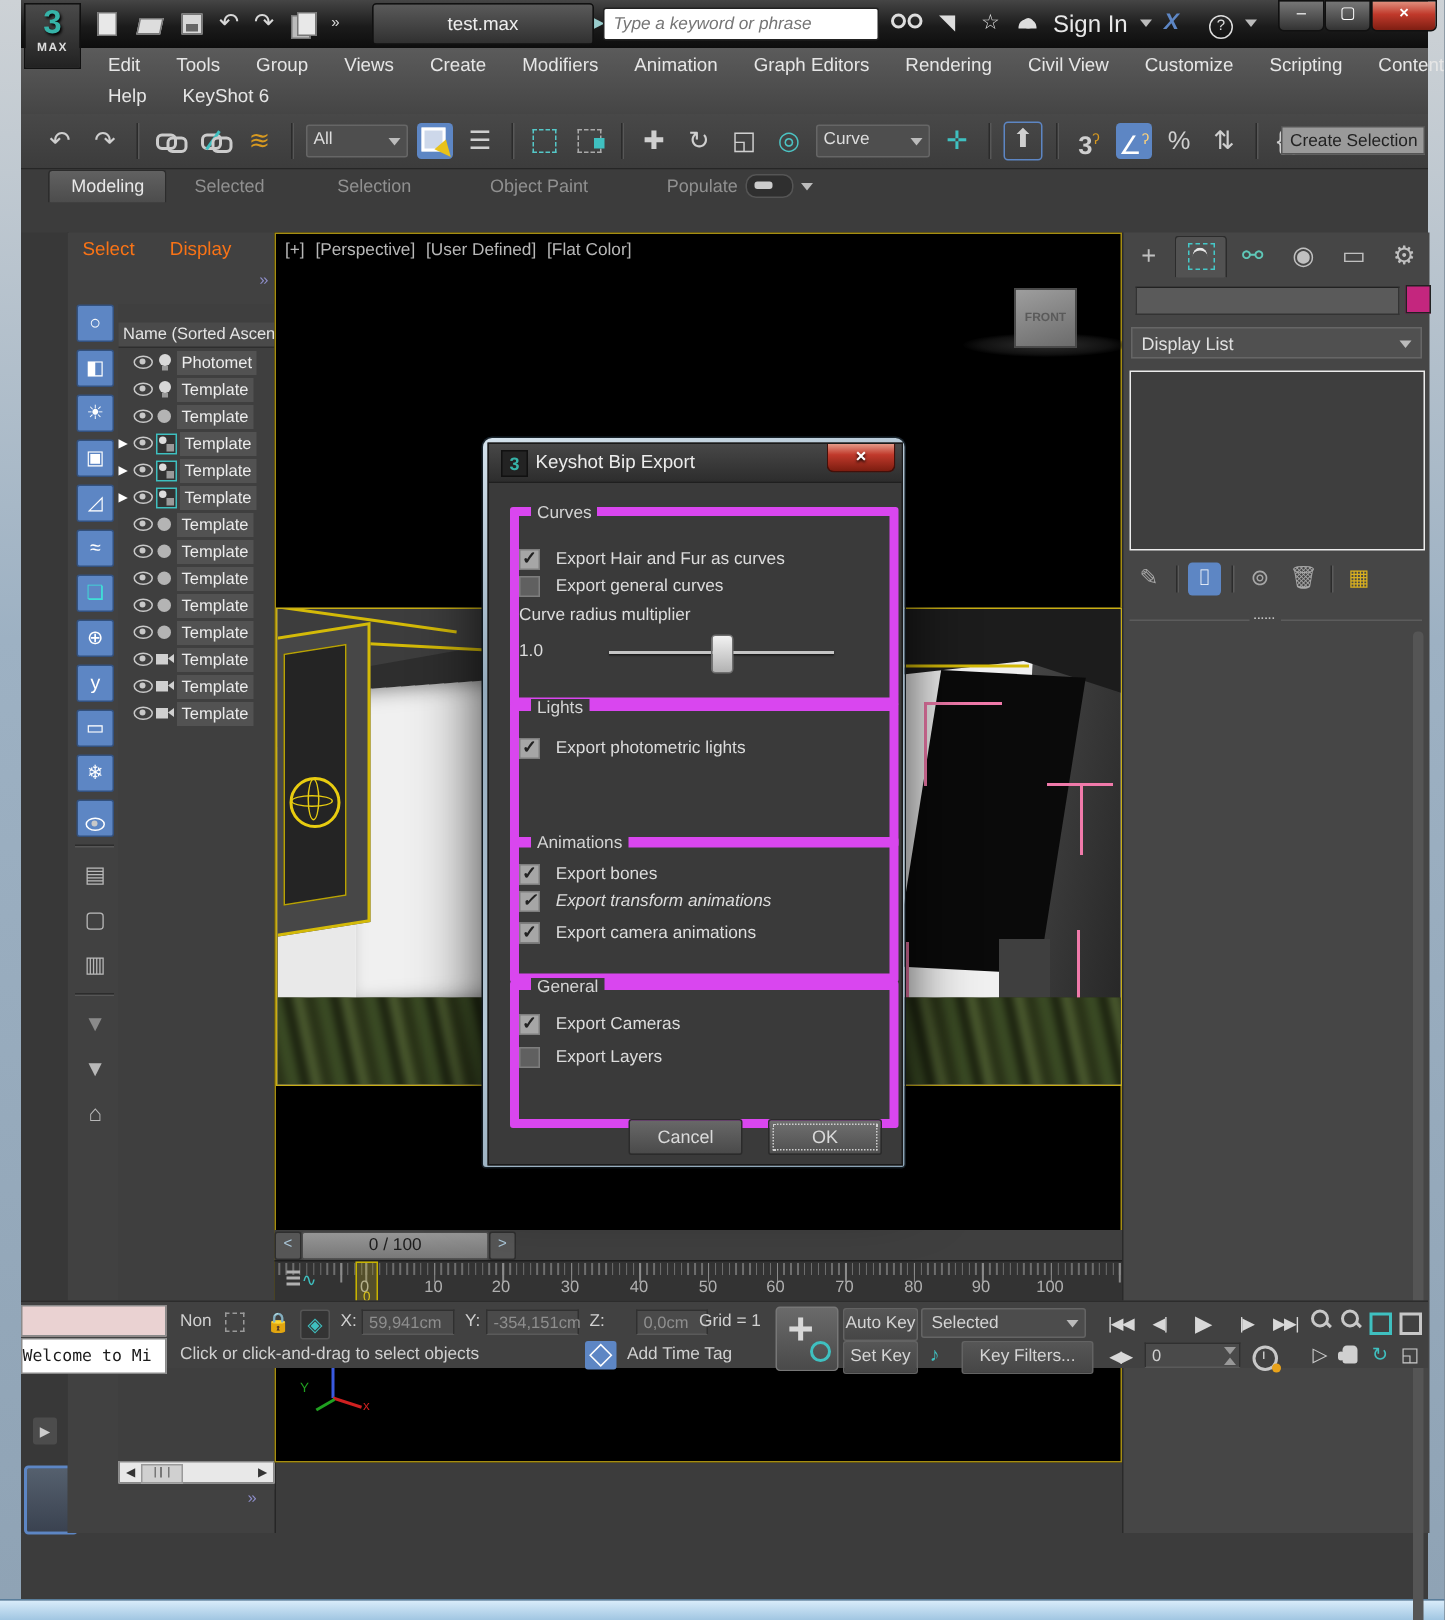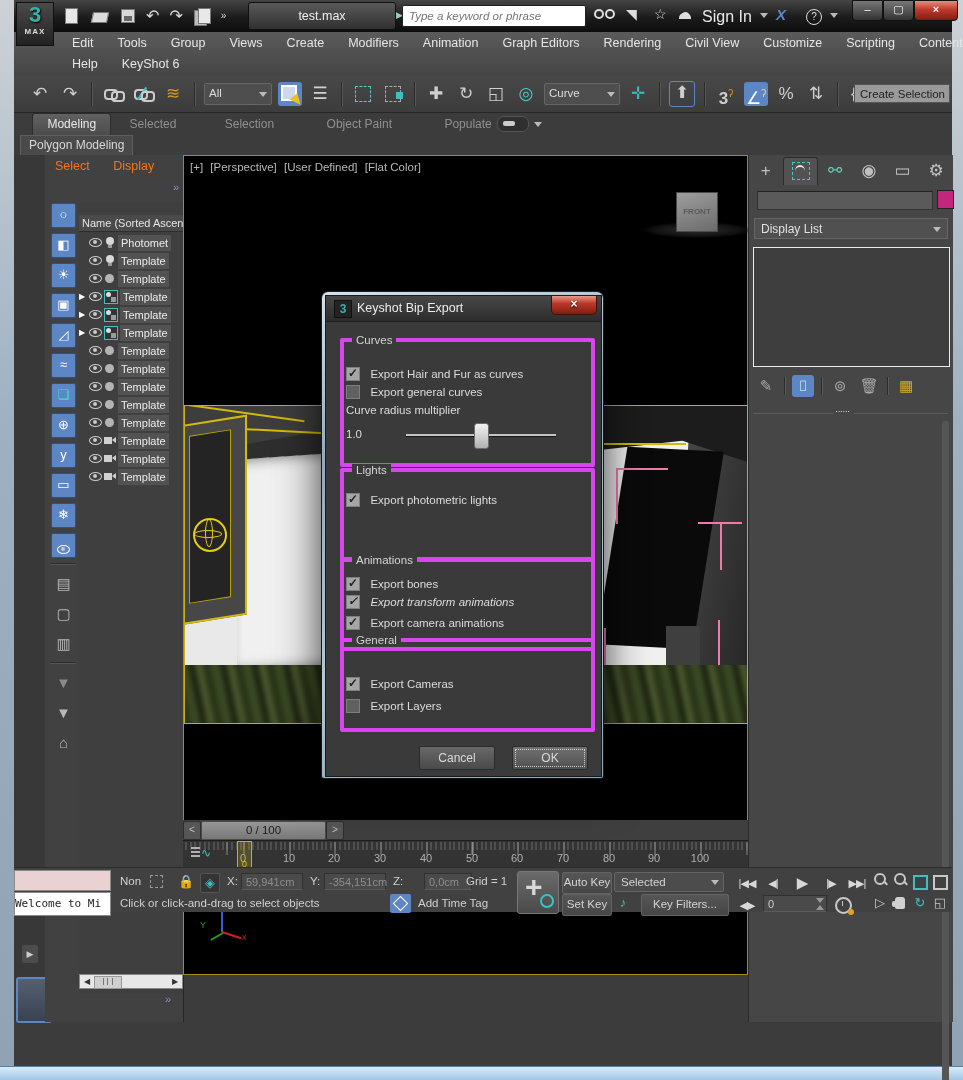--- a/index.html
+++ b/index.html
@@ -184,21 +184,21 @@
   .slash{position:absolute;left:7px;top:-3px;width:2px;height:15px;background:#3fc0c0;transform:rotate(35deg);}
   .cursorarrow{position:absolute;right:0px;bottom:0px;width:0;height:0;border-left:5px solid transparent;border-right:5px solid transparent;border-bottom:11px solid #e8c21a;transform:rotate(140deg);}
   .selsq{position:absolute;left:3px;top:3px;width:12px;height:12px;border:2px solid #fff;background:#cdd8ea;}
   
   .dlg{position:absolute;left:308px;top:292px;width:281px;height:486px;border-radius:6px 6px 2px 2px;background:linear-gradient(165deg,#d4e2ec,#93aabc 30%,#b5c8d6 70%,#8aa2b4);box-shadow:0 12px 44px rgba(0,0,0,.8),0 0 0 1px #1d2a34;padding:3px;box-sizing:border-box;}
   .dlg-inner{position:absolute;left:3px;top:3px;width:275px;height:480px;background:#3a3a3a;border:1px solid #1a1a1a;}
   .dlg-title{position:absolute;left:0;top:0;width:275px;height:25px;background:linear-gradient(180deg,#474747,#2d2d2d);border-bottom:1px solid #1f1f1f;}
   .dlg-ico{position:absolute;left:8px;top:4px;width:16px;height:16px;background:#232323;border:1px solid #111;color:#36b3a8;font-weight:bold;font-size:12px;text-align:center;line-height:16px;}
   .dlg-ttl{position:absolute;left:31px;top:5px;color:#ececec;font-size:12.5px;}
   .dlg-close{position:absolute;left:225px;top:0;width:44px;height:18px;background:linear-gradient(180deg,#e59a88,#c0392b 40%,#7c1d10);border:1px solid #43100a;border-top:none;border-radius:0 0 5px 5px;color:#fff;font-size:12px;font-weight:bold;text-align:center;line-height:16px;text-shadow:0 1px 2px #000;}
-  .grp{position:absolute;left:14px;width:247px;border:4px solid #d946ef;border-radius:2px;}
+  .grp{position:absolute;left:14px;width:247px;border:6px solid #d946ef;border-radius:2px;}
   .grp-ttl{position:absolute;left:8px;top:-8px;background:#3a3a3a;padding:0 4px;color:#d4d4d4;font-size:11.5px;}
   .cbrow{position:absolute;left:20px;height:14px;white-space:nowrap;}
   .cb{display:inline-block;width:12px;height:12px;background:#606060;border:1px solid #7e7e7e;vertical-align:middle;position:relative;}
   .cb.checked{background:#a6a6a6;}
   .cb.checked::after{content:"✓";position:absolute;left:1px;top:-2px;color:#222;font-size:12px;font-weight:bold;}
   .cblab{color:#dcdcdc;font-size:11.5px;vertical-align:middle;padding-left:6px;}
   .sliderlab{position:absolute;left:20px;color:#dcdcdc;font-size:11.5px;}
   .sliderval{position:absolute;left:20px;color:#dcdcdc;font-size:11.5px;}
   .slidertrack{position:absolute;left:80px;width:150px;height:2px;background:#c4c4c4;box-shadow:0 1px 1px #1a1a1a;}
   .sliderhandle{position:absolute;top:-11px;width:13px;height:24px;background:linear-gradient(180deg,#f2f2f2,#b2b2b2);border:1px solid #6e6e6e;border-radius:3px;}
@@ -323,23 +323,20 @@
   <div class="ribbon">
     <span style="display:inline-block;width:14px;"></span>
     <span class="rtab active">Modeling</span>
     <span class="rtab">Selected</span>
     <span class="rtab" style="margin-left:16px;">Selection</span>
     <span class="rtab" style="margin-left:20px;">Object Paint</span>
     <span class="rtab" style="margin-left:20px;">Populate</span>
     <span class="rpill"></span>
     <span class="caret" style="position:absolute;left:520px;top:9px;"></span>
   </div>
-  <div class="panelrow">
-    <span class="ptab">Polygon Modeling</span>
-  </div>
 
   <div class="gutter">
     <div class="gut-arrow">▶</div>
     <div class="gut-blue"></div>
   </div>
 
   <div class="explorer">
     <div class="xmenu">
       <span>Select</span>
       <span>Display</span>
@@ -602,21 +599,21 @@
       </div>
       <div class="cbrow" style="top:296px;font-style:italic;">
         <span class="cb checked"></span>
         <span class="cblab">Export transform animations</span>
       </div>
       <div class="cbrow" style="top:317px;">
         <span class="cb checked"></span>
         <span class="cblab">Export camera animations</span>
       </div>
 
-      <div class="grp" style="top:342px;height:86px;text-align:right;">
+      <div class="grp" style="top:358px;height:86px;text-align:right;">
         <span class="grp-ttl">General</span>
       </div>
       <div class="cbrow" style="top:378px;">
         <span class="cb checked"></span>
         <span class="cblab">Export Cameras</span>
       </div>
       <div class="cbrow" style="top:400px;">
         <span class="cb"></span>
         <span class="cblab">Export Layers</span>
       </div>

